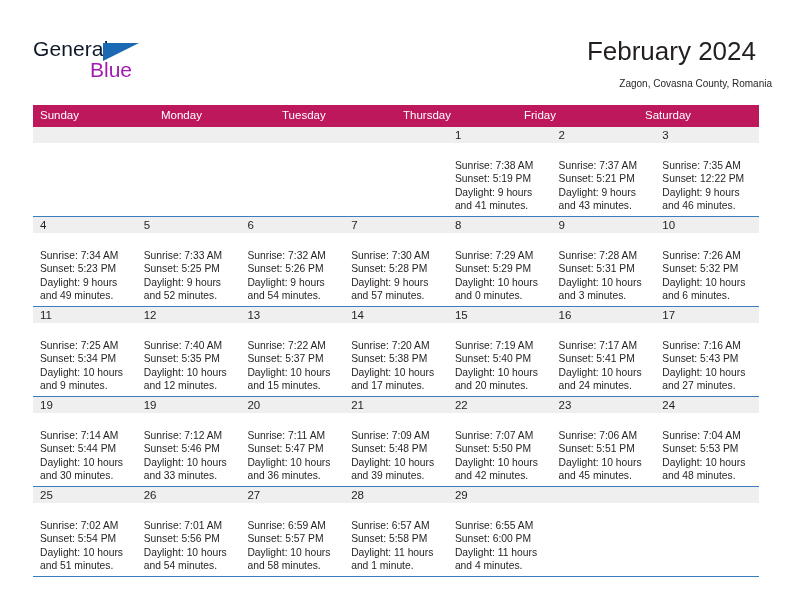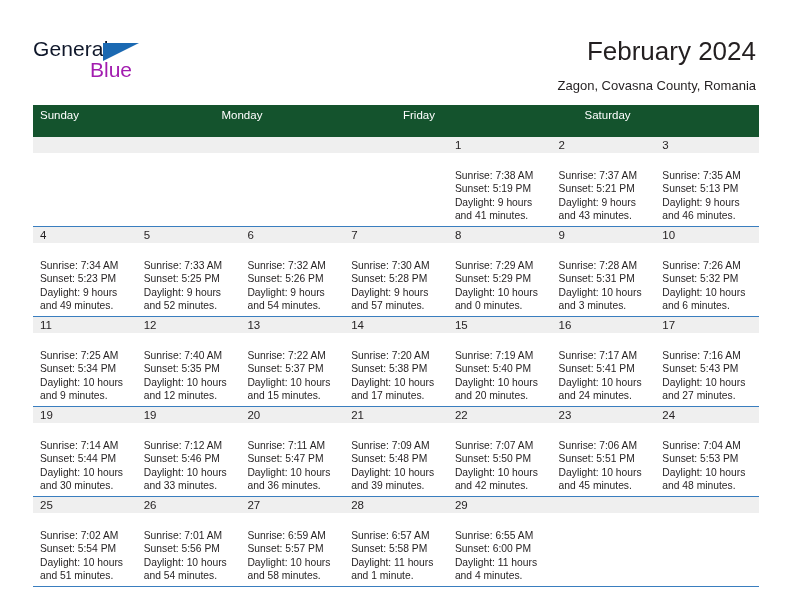--- a/index.html
+++ b/index.html
@@ -66,39 +66,39 @@
     position: absolute;
     right: 36px;
     top: 36px;
     font-size: 26px;
     color: #231f20;
     text-align: right;
     white-space: nowrap;
   }
   .subtitle {
     position: absolute;
-    right: 36px;
+    right: 20px;
     top: 78px;
-    font-size: 13px;
+    font-size: 10px;
     color: #231f20;
     text-align: center;
     white-space: nowrap;
   }
 
   
   .calendar {
     position: absolute;
     left: 33px;
     top: 105px;
     width: 726px;
   }
   .weekday-row {
     display: flex;
-    background: #14532d;
-    height: 32px;
+    background: #be185d;
+    height: 22px;
   }
   .weekday {
     flex: 1 1 0;
     color: #ffffff;
     font-size: 11.5px;
     line-height: 21px;
     padding-left: 7px;
     box-sizing: border-box;
     white-space: nowrap;
   }
@@ -154,20 +154,22 @@
       <span class="logo-blue">Blue</span>
     </div>
     <div class="title">February 2024</div>
     <div class="subtitle">Zagon, Covasna County, Romania</div>
   </div>
 
   <div class="calendar">
     <div class="weekday-row" id="weekday-row">
         <div class="weekday">Sunday</div>
         <div class="weekday">Monday</div>
+        <div class="weekday">Tuesday</div>
+        <div class="weekday">Thursday</div>
         <div class="weekday">Friday</div>
         <div class="weekday">Saturday</div>
       </div>
     <div id="weeks-container">
         <div class="week-row">
           <div class="day-cell empty">
             <div class="day-number-strip">
               <span class="day-number"></span>
             </div>
             <div class="day-body"></div>
@@ -211,21 +213,21 @@
               <div>Daylight: 9 hours</div>
               <div>and 43 minutes.</div>
             </div>
           </div>
           <div class="day-cell">
             <div class="day-number-strip">
               <span class="day-number">3</span>
             </div>
             <div class="day-body">
               <div>Sunrise: 7:35 AM</div>
-              <div>Sunset: 5:13 PM</div>
+              <div>Sunset: 12:22 PM</div>
               <div>Daylight: 9 hours</div>
               <div>and 46 minutes.</div>
             </div>
           </div>
         </div>
         <div class="week-row">
           <div class="day-cell">
             <div class="day-number-strip">
               <span class="day-number">4</span>
             </div>

